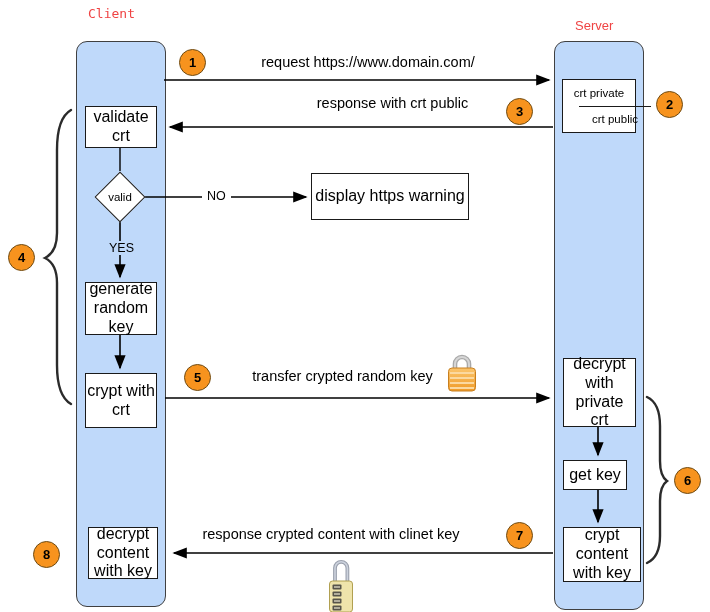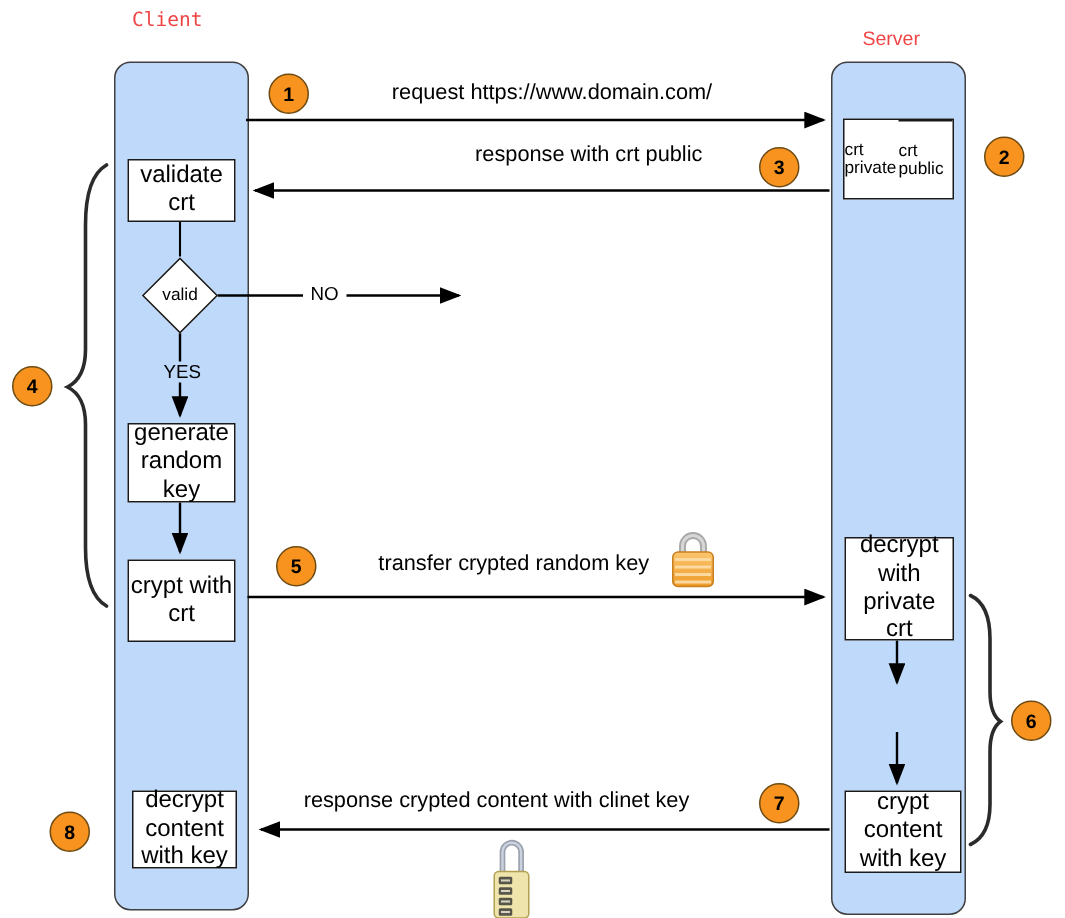--- a/index.html
+++ b/index.html
@@ -12,22 +12,22 @@
   .lane{position:absolute;background:var(--lane-fill);border:1.7px solid var(--lane-border);
         border-radius:11px;}
   .lane-title{position:absolute;font-size:13px;color:#ef4444;}
   .mono{font-family:"DejaVu Sans Mono",monospace;}
   .box{position:absolute;background:var(--box-fill);border:1.5px solid var(--box-border);
        display:flex;align-items:center;justify-content:center;text-align:center;
        font-size:16px;line-height:1.18;white-space:pre-line;z-index:3;}
   .cell{border:none;position:relative;width:100%;flex:1;display:flex;align-items:center;
         justify-content:center;}
   .crt-table{position:absolute;background:var(--box-fill);border:1.5px solid var(--box-border);
-       display:flex;flex-direction:row;font-size:11.5px;text-align:left;z-index:3;}
-  .crt-table .cell + .cell{border-top:1.2px solid var(--box-border);}
+       display:flex;flex-direction:column;font-size:11.5px;text-align:center;z-index:3;}
+  .crt-table .cell + .cell{border-top:1.2px solid var(--box-border);margin-left:16px;}
   .diamond-wrap{position:absolute;z-index:3;}
   .diamond-shape{position:absolute;inset:7px;background:var(--box-fill);
        border:1.5px solid var(--box-border);transform:rotate(45deg);}
   .diamond-label{position:absolute;inset:0;display:flex;align-items:center;justify-content:center;
        font-size:11.5px;}
   .step-circle{position:absolute;width:27px;height:27px;border-radius:50%;
        background:var(--circle-fill);border:1.6px solid var(--circle-border);
        display:flex;align-items:center;justify-content:center;font-size:13px;font-weight:bold;
        z-index:5;box-sizing:border-box;}
   .arrow-label{position:absolute;font-size:14.5px;z-index:4;text-align:center;}
@@ -102,20 +102,21 @@
   </svg>
 
   <div class="box" style="left:85px;top:106px;width:70px;height:40px;">validate
 crt</div>
 
   <div class="diamond-wrap" style="left:95px;top:172px;width:50px;height:50px;">
     <div class="diamond-shape"></div>
     <div class="diamond-label">valid</div>
   </div>
 
+  <div class="box" style="left:311px;top:173px;width:156px;height:45px;">display https warning</div>
 
   <div class="box" style="left:85px;top:282px;width:70px;height:51px;">generate
 random
 key</div>
 
   <div class="box" style="left:85px;top:373px;width:70px;height:53px;">crypt with
 crt</div>
 
   <div class="box" style="left:88px;top:527px;width:68px;height:50px;">decrypt
 content
@@ -124,20 +125,21 @@
   <div class="crt-table" style="left:562px;top:79px;width:72px;height:52px;">
     <div class="cell">crt private</div>
     <div class="cell">crt public</div>
   </div>
 
   <div class="box" style="left:563px;top:358px;width:71px;height:67px;">decrypt
 with
 private
 crt</div>
 
+  <div class="box" style="left:563px;top:460px;width:62px;height:28px;">get key</div>
 
   <div class="box" style="left:563px;top:527px;width:76px;height:53px;">crypt
 content
 with key</div>
 
   <div class="step-circle" style="left:179px;top:49px;">1</div>
   <div class="step-circle" style="left:656px;top:91px;">2</div>
   <div class="step-circle" style="left:506px;top:98px;">3</div>
   <div class="step-circle" style="left:8px;top:244px;">4</div>
   <div class="step-circle" style="left:184px;top:364px;">5</div>

